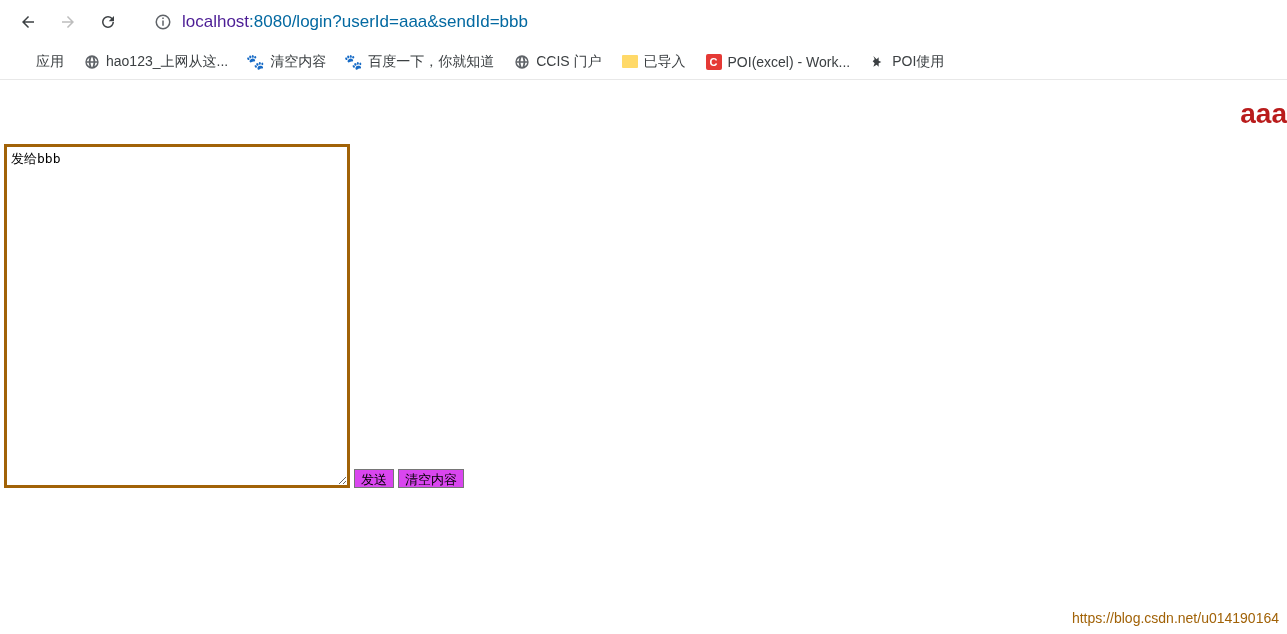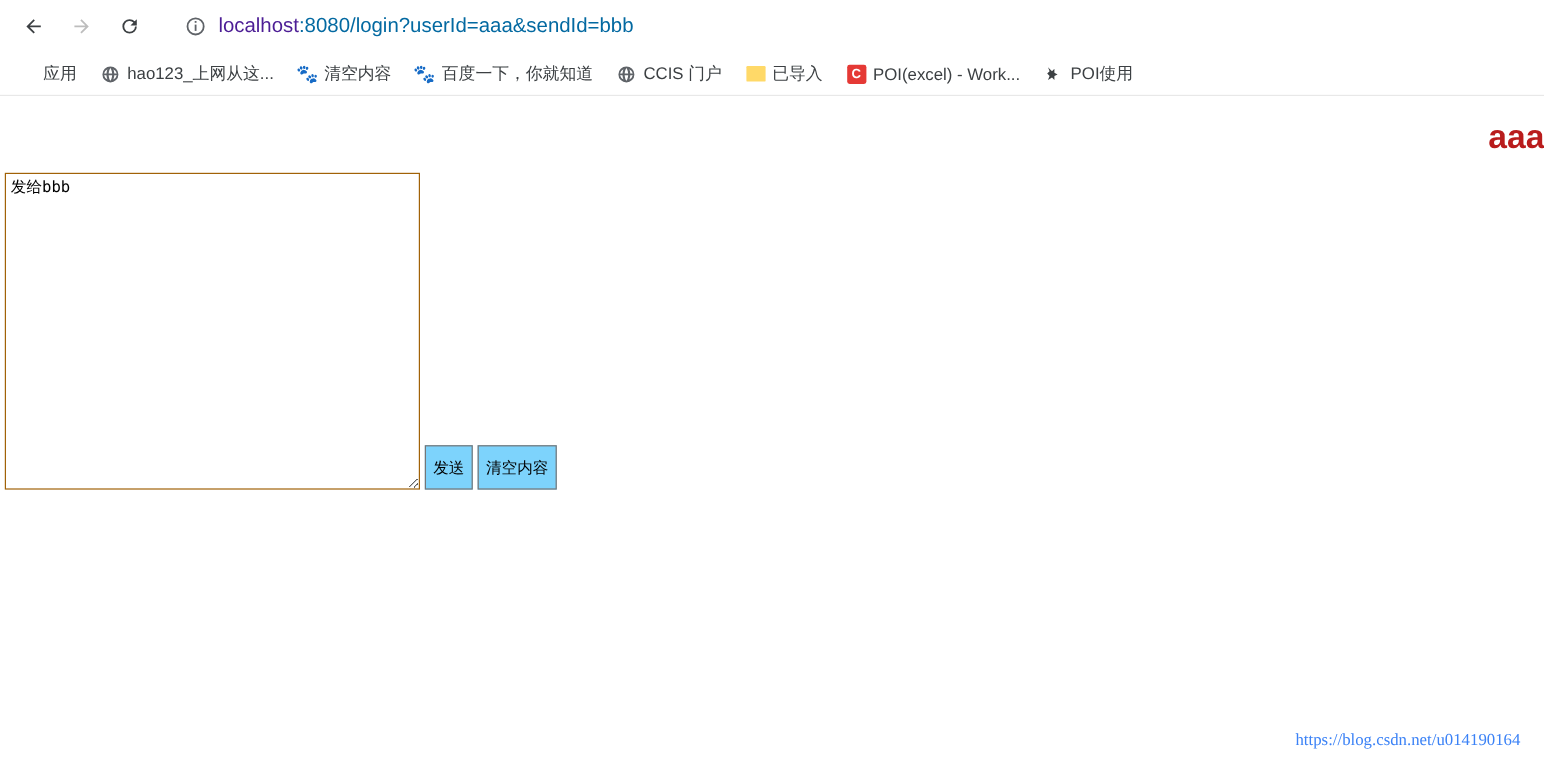--- a/index.html
+++ b/index.html
@@ -130,45 +130,45 @@
       text-align: right;
     }
     .chat-area {
       display: flex;
       align-items: flex-end;
       gap: 4px;
       padding-left: 4px;
     }
     textarea {
       width: 346px;
-      height: 264px;
+      height: 344px;
       resize: both;
       font-family: "Microsoft YaHei", monospace, sans-serif;
       font-size: 13px;
       padding: 2px 4px;
-      border: 1px solid #a16207;
+      border: 3px solid #a16207;
       line-height: 1.5;
       overflow: auto;
     }
     .action-btn {
       font-size: 13px;
       padding: 1px 6px;
       font-family: Arial, "Microsoft YaHei", sans-serif;
-      background: #7dd3fc;
+      background: #d946ef;
       border: 1px solid #767676;
       cursor: pointer;
-      height: 37px;
+      height: 19px;
     }
     .watermark {
       position: absolute;
-      right: 20px;
+      right: 8px;
       bottom: 8px;
       font-size: 14px;
-      color: #3b82f6;
-      font-family: Liberation Serif, serif;
+      color: #a16207;
+      font-family: Liberation Sans, sans-serif;
       pointer-events: none;
     }
   </style>
 </head>
 <body>
 
 <div class="browser-toolbar">
   <div class="nav-btn">
     <svg viewBox="0 0 24 24">
         <path d="M20 11H7.83l5.59-5.59L12 4l-8 8 8 8 1.41-1.41L7.83 13H20z" fill="#3c4043"></path>

